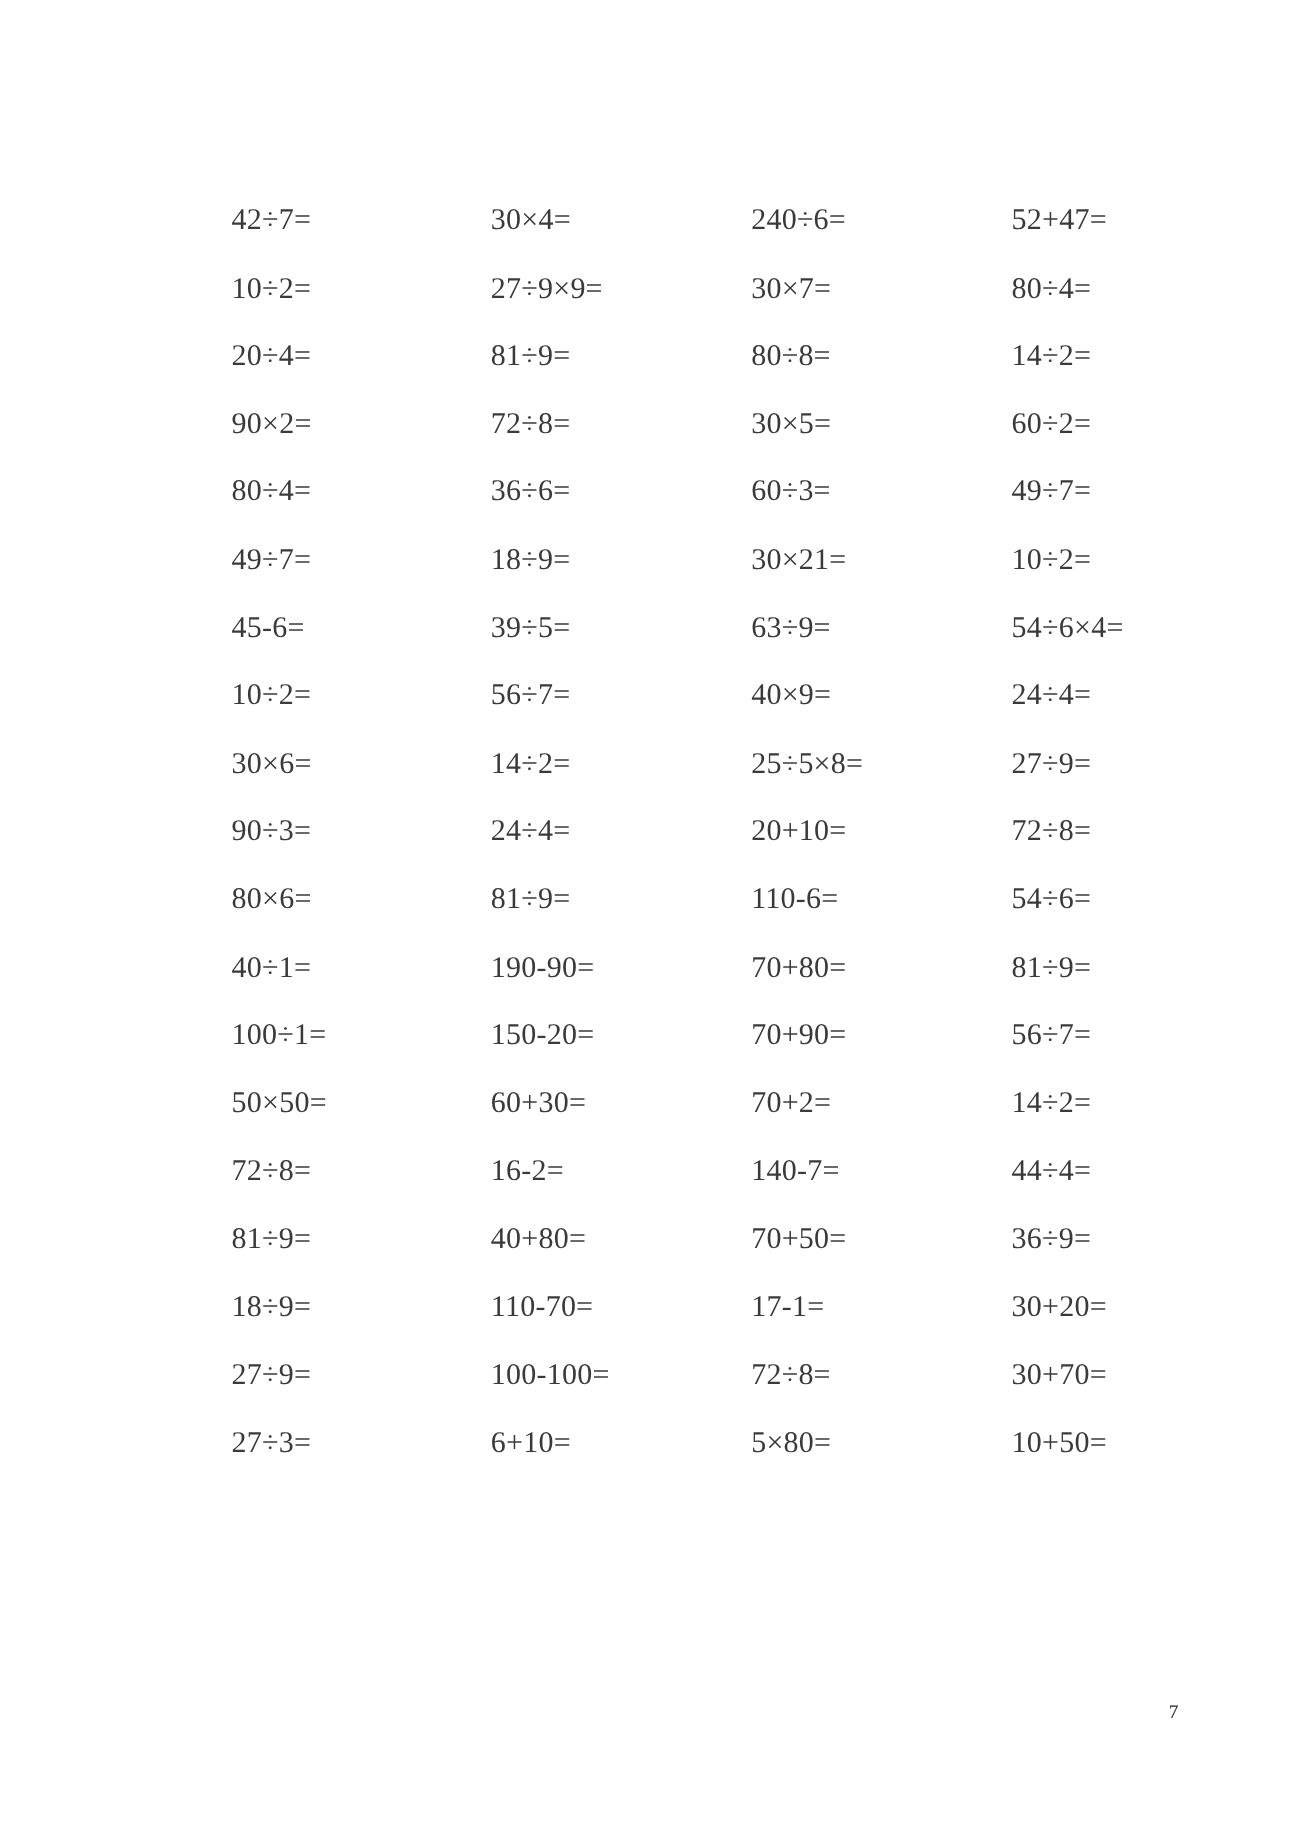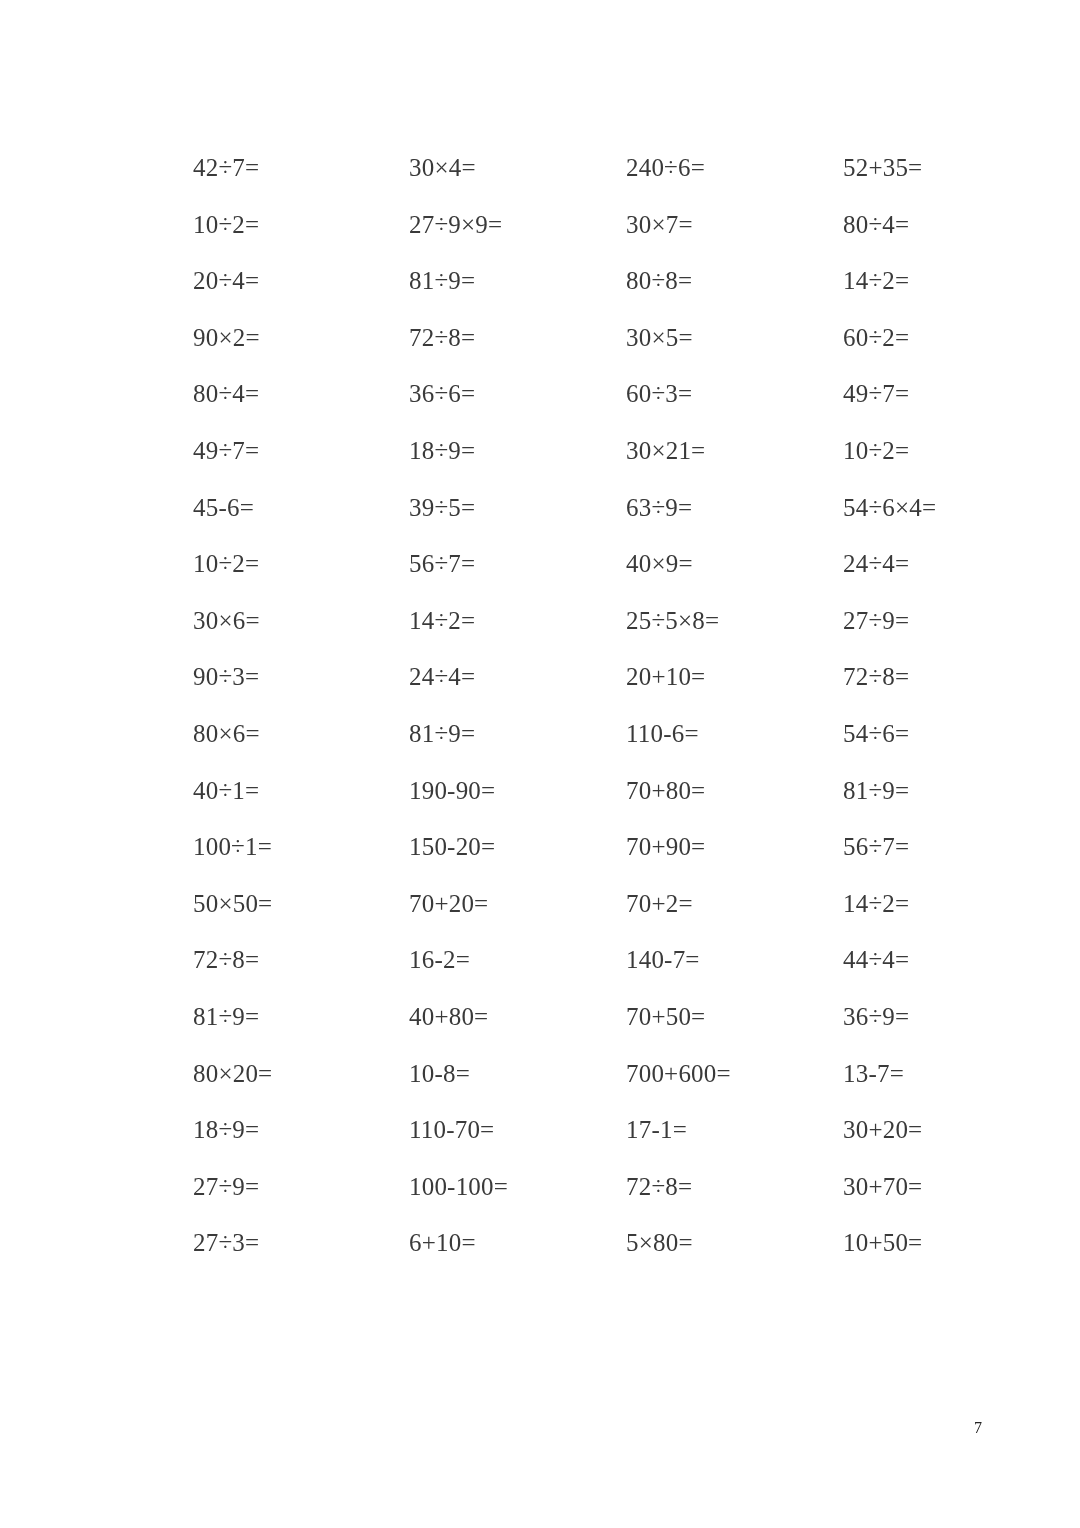--- a/index.html
+++ b/index.html
@@ -19,21 +19,21 @@
       position: absolute;
       left: 0;
       top: 0;
       width: 1080px;
       height: 1528px;
       background: #ffffff;
     }
     .grid {
       position: absolute;
       left: 193px;
-      top: 148px;
+      top: 164px;
       width: 820px;
     }
     .row {
       position: relative;
       height: 56.6px;
     }
     .cell {
       position: absolute;
       top: 0;
       height: 40px;
@@ -58,21 +58,21 @@
   </style>
 </head>
 <body>
 
 <div class="page">
   <div class="grid">
     <div class="row">
       <span class="cell c0">42÷7=</span>
       <span class="cell c1">30×4=</span>
       <span class="cell c2">240÷6=</span>
-      <span class="cell c3">52+35=</span>
+      <span class="cell c3">52+47=</span>
     </div>
     <div class="row">
       <span class="cell c0">10÷2=</span>
       <span class="cell c1">27÷9×9=</span>
       <span class="cell c2">30×7=</span>
       <span class="cell c3">80÷4=</span>
     </div>
     <div class="row">
       <span class="cell c0">20÷4=</span>
       <span class="cell c1">81÷9=</span>
@@ -134,41 +134,35 @@
       <span class="cell c3">81÷9=</span>
     </div>
     <div class="row">
       <span class="cell c0">100÷1=</span>
       <span class="cell c1">150-20=</span>
       <span class="cell c2">70+90=</span>
       <span class="cell c3">56÷7=</span>
     </div>
     <div class="row">
       <span class="cell c0">50×50=</span>
-      <span class="cell c1">70+20=</span>
+      <span class="cell c1">60+30=</span>
       <span class="cell c2">70+2=</span>
       <span class="cell c3">14÷2=</span>
     </div>
     <div class="row">
       <span class="cell c0">72÷8=</span>
       <span class="cell c1">16-2=</span>
       <span class="cell c2">140-7=</span>
       <span class="cell c3">44÷4=</span>
     </div>
     <div class="row">
       <span class="cell c0">81÷9=</span>
       <span class="cell c1">40+80=</span>
       <span class="cell c2">70+50=</span>
       <span class="cell c3">36÷9=</span>
-    </div>
-    <div class="row">
-      <span class="cell c0">80×20=</span>
-      <span class="cell c1">10-8=</span>
-      <span class="cell c2">700+600=</span>
-      <span class="cell c3">13-7=</span>
     </div>
     <div class="row">
       <span class="cell c0">18÷9=</span>
       <span class="cell c1">110-70=</span>
       <span class="cell c2">17-1=</span>
       <span class="cell c3">30+20=</span>
     </div>
     <div class="row">
       <span class="cell c0">27÷9=</span>
       <span class="cell c1">100-100=</span>

